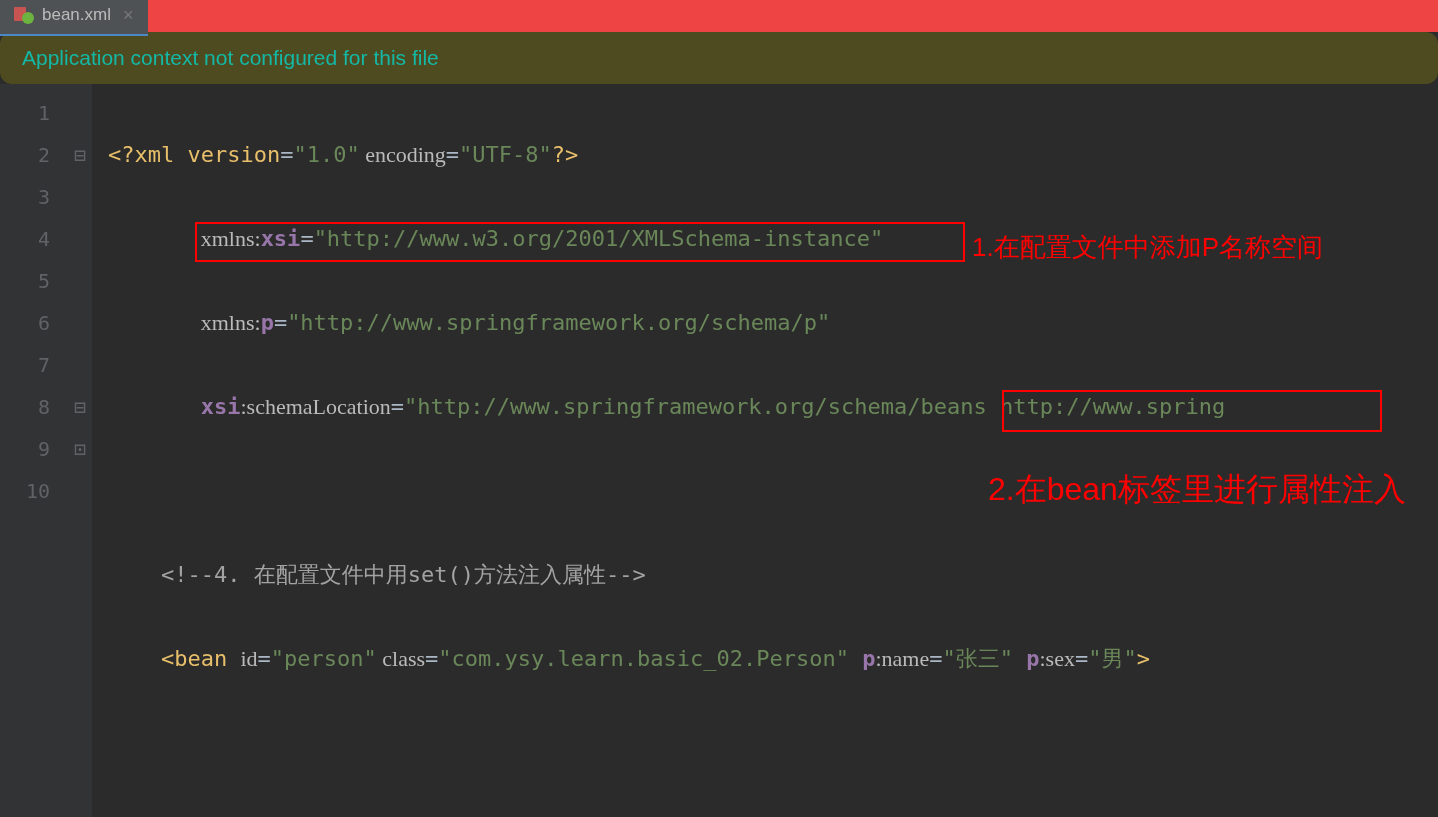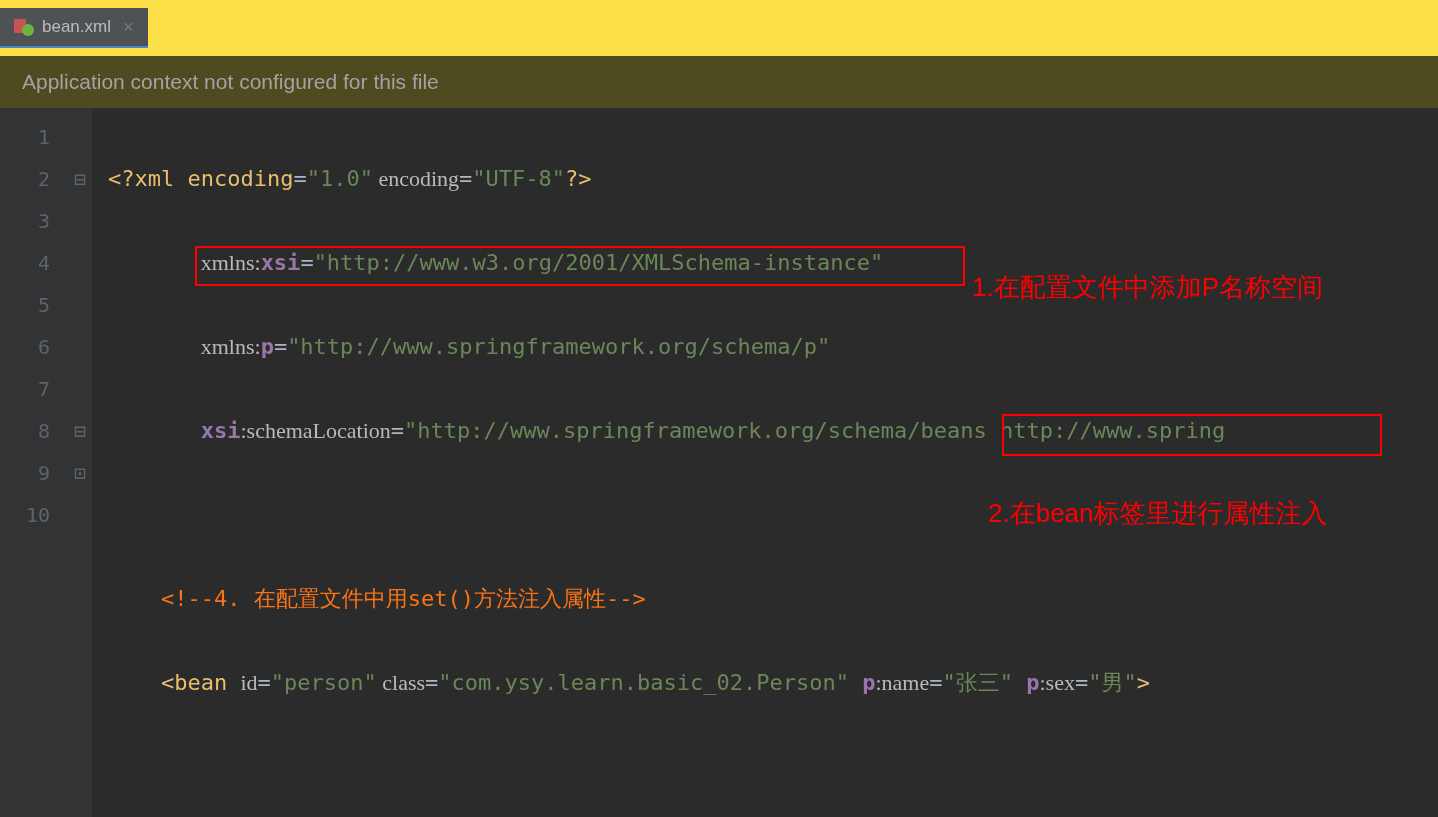--- a/index.html
+++ b/index.html
@@ -9,22 +9,22 @@
     }
     body {
       background: #2b2b2b;
       font-family: 'Consolas', 'Monaco', monospace;
       color: #a9b7c6;
       overflow: hidden;
       width: 1438px;
       height: 817px;
     }
     .tab-bar {
-      background: #fde047;
-      height: 56px;
+      background: #ef4444;
+      height: 32px;
       display: flex;
       align-items: center;
     }
     .tab {
       background: #4e5254;
       height: 40px;
       padding: 0 14px;
       display: flex;
       align-items: center;
       gap: 8px;
@@ -41,24 +41,25 @@
     .tab-icon svg {
       display: block;
     }
     .tab-close {
       color: #7a7a7a;
       font-size: 18px;
       margin-left: 4px;
     }
     .banner {
       background: #4d4b1f;
-      color: #a3a3a3;
+      color: #14b8a6;
       padding: 14px 22px;
       font-family: Arial, sans-serif;
       font-size: 21px;
+      border-radius: 12px;
     }
     .editor {
       display: flex;
       background: #2b2b2b;
     }
     .gutter {
       width: 68px;
       background: #313335;
       color: #606366;
       text-align: right;
@@ -83,21 +84,21 @@
       position: relative;
       flex: 1;
       overflow: hidden;
     }
     .code-line {
       height: 42px;
     }
     .c-attr { color: #bababa; font-family: Liberation Serif, serif; }
     .c-ns { color: #9876aa; font-weight: bold; }
     .c-string { color: #6a8759; }
-    .c-comment { color: #f97316; }
+    .c-comment { color: #a3a3a3; }
     .c-punc { color: #a9b7c6; }
     .c-tag { color: #e8bf6a; }
     
     .red-box-1 {
       position: absolute;
       border: 2px solid #ff0000;
       left: 103px;
       top: 138px;
       width: 770px;
       height: 40px;
@@ -112,27 +113,26 @@
       height: 42px;
       pointer-events: none;
     }
     .annotation-1 {
       position: absolute;
       color: #ff0000;
       font-family: 'Microsoft YaHei', Arial, sans-serif;
       font-size: 26px;
       left: 880px;
       top: 142px;
-      margin-top: 16px;
     }
     .annotation-2 {
       position: absolute;
       color: #ff0000;
       font-family: 'Microsoft YaHei', Arial, sans-serif;
-      font-size: 26px;
+      font-size: 32px;
       left: 896px;
       top: 384px;
     }
   </style>
 </head>
 <body>
 
 <div class="tab-bar">
   <div class="tab">
     <span class="tab-icon">
@@ -170,21 +170,21 @@
     <div>&nbsp;</div>
     <div>&nbsp;</div>
     <div>&nbsp;</div>
     <div>&nbsp;</div>
     <div>&nbsp;</div>
     <div>⊟</div>
     <div>⊡</div>
     <div>&nbsp;</div>
   </div>
   <div class="code">
-<div class="code-line"><span class="c-tag">&lt;?</span><span class="c-tag">xml encoding</span><span class="c-punc">=</span><span class="c-string">"1.0"</span><span class="c-attr"> encoding</span><span class="c-punc">=</span><span class="c-string">"UTF-8"</span><span class="c-tag">?&gt;</span></div>
+<div class="code-line"><span class="c-tag">&lt;?</span><span class="c-tag">xml version</span><span class="c-punc">=</span><span class="c-string">"1.0"</span><span class="c-attr"> encoding</span><span class="c-punc">=</span><span class="c-string">"UTF-8"</span><span class="c-tag">?&gt;</span></div>
 <div class="code-line"><span>       </span><span class="c-attr">xmlns:</span><span class="c-ns">xsi</span><span class="c-punc">=</span><span class="c-string">"http://www.w3.org/2001/XMLSchema-instance"</span></div>
 <div class="code-line"><span>       </span><span class="c-attr">xmlns:</span><span class="c-ns">p</span><span class="c-punc">=</span><span class="c-string">"http://www.springframework.org/schema/p"</span></div>
 <div class="code-line"><span>       </span><span class="c-ns">xsi</span><span class="c-attr">:schemaLocation</span><span class="c-punc">=</span><span class="c-string">"http://www.springframework.org/schema/beans http://www.spring</span></div>
 <div class="code-line">&nbsp;</div>
 <div class="code-line"><span>    </span><span class="c-comment">&lt;!--4. 在配置文件中用set()方法注入属性--&gt;</span></div>
 <div class="code-line"><span class="c-tag">    &lt;</span><span class="c-tag">bean </span><span class="c-attr">id</span><span class="c-punc">=</span><span class="c-string">"person"</span><span class="c-attr"> class</span><span class="c-punc">=</span><span class="c-string">"com.ysy.learn.basic_02.Person"</span><span class="c-ns"> p</span><span class="c-attr">:name</span><span class="c-punc">=</span><span class="c-string">"张三"</span><span class="c-ns"> p</span><span class="c-attr">:sex</span><span class="c-punc">=</span><span class="c-string">"男"</span><span class="c-tag">&gt;</span></div>
 <div class="code-line"></div>
 
 
     <div class="red-box-1"></div>

